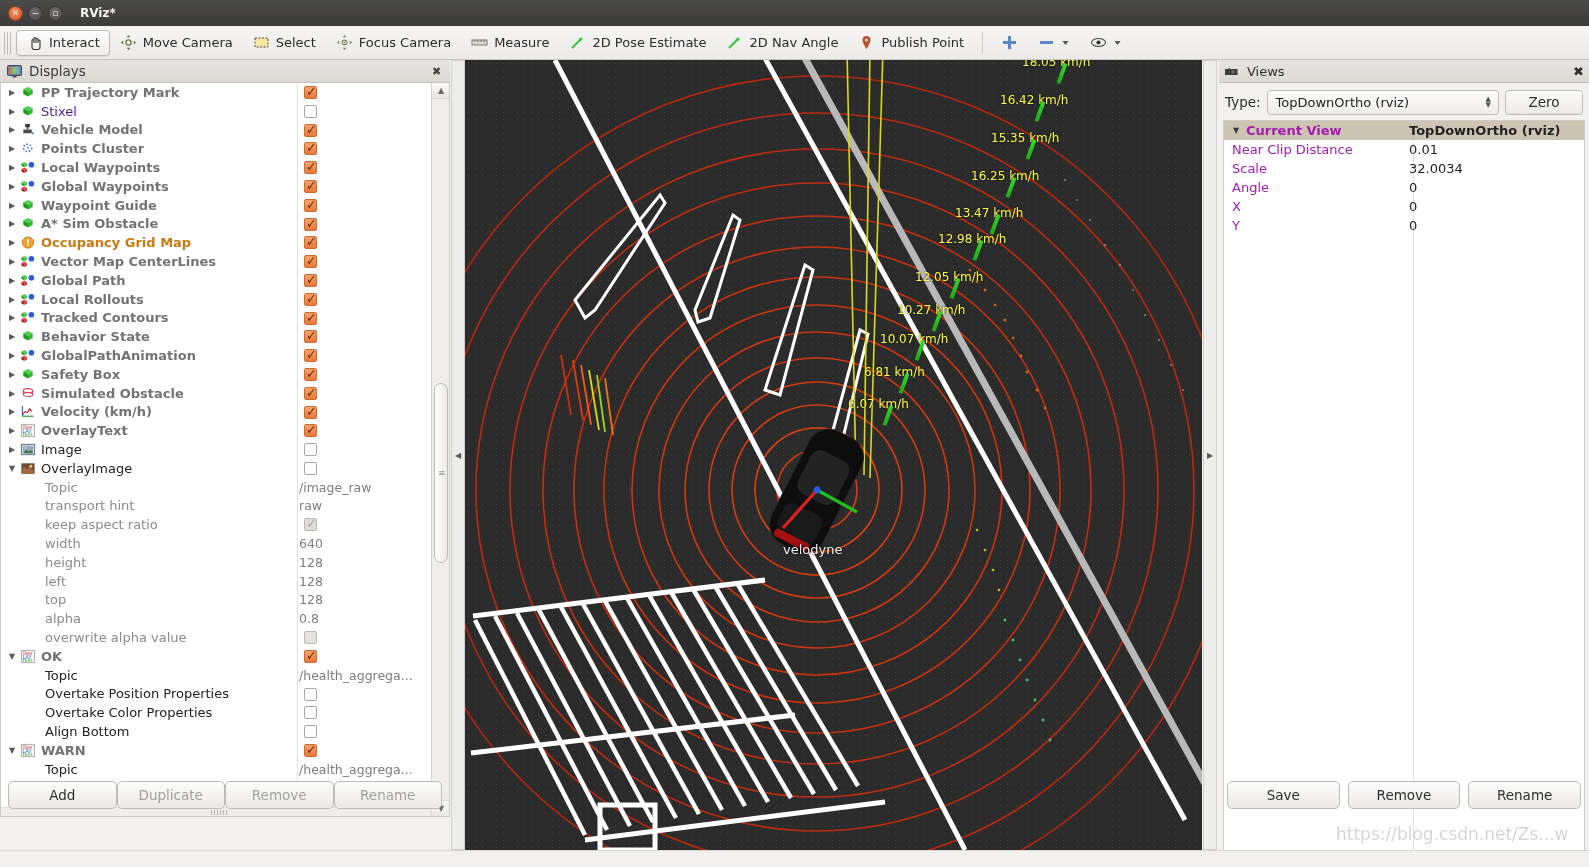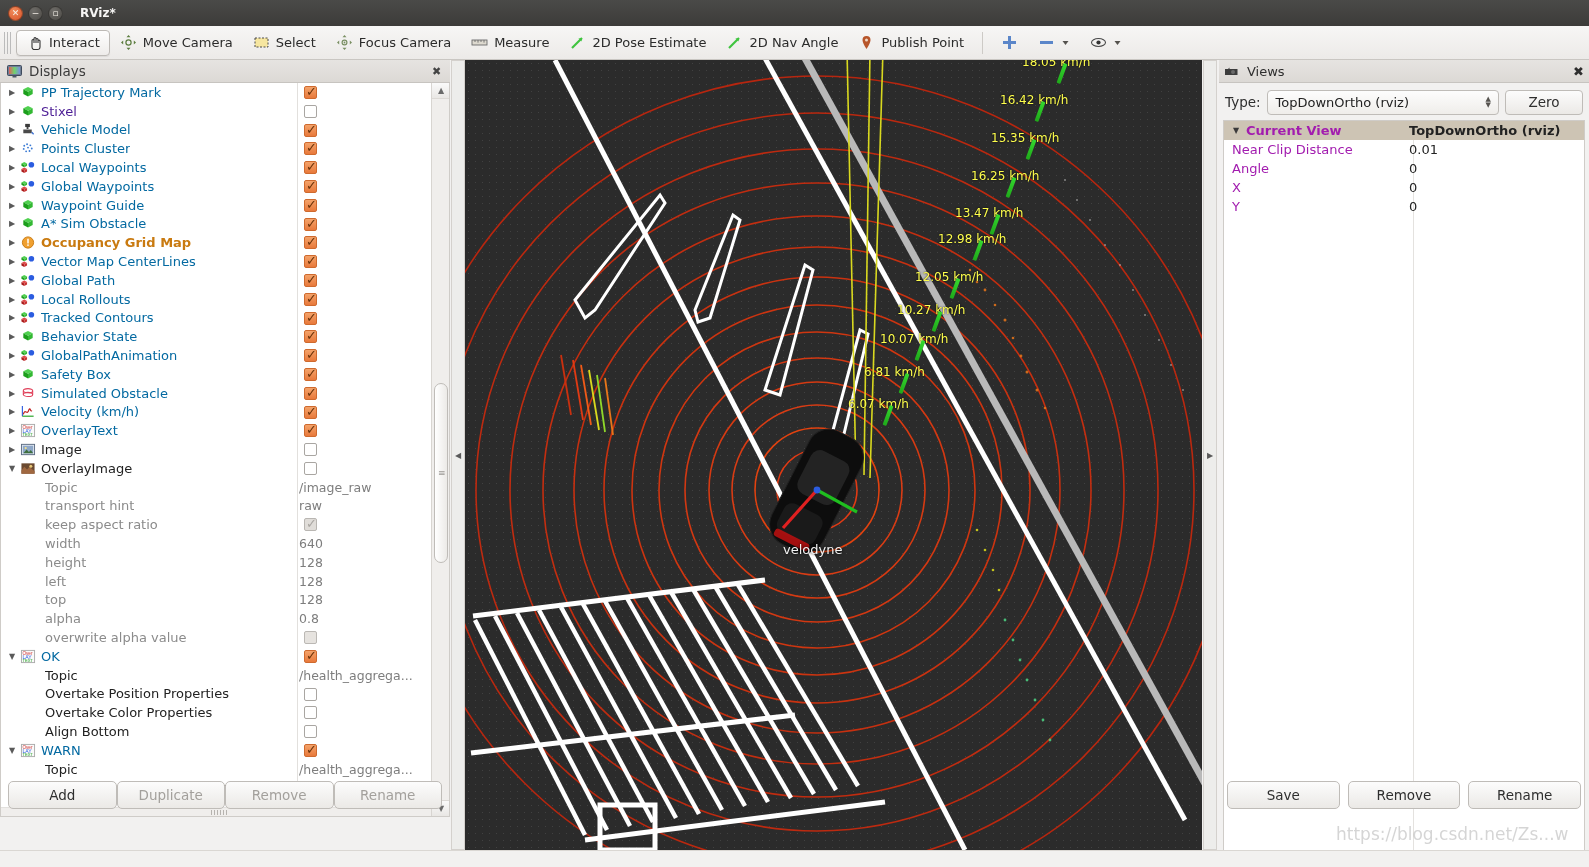--- a/index.html
+++ b/index.html
@@ -64,21 +64,21 @@
     position:absolute; left:0; top:23px; width:450px; height:734px;
     background:#ffffff; border:1px solid #cfccc8; border-top:none;
     overflow:hidden;
   }
   .tree { position:absolute; left:0; top:0; width:431px; }
   .row { display:flex; align-items:center; height:18.8px; padding-left:4px; position:relative; }
   .row .arrow { width:14px; text-align:center; font-size:8px; color:#5a5a5a; flex:0 0 14px; }
   .row .ricon { width:17px; height:15px; margin-right:5px; flex:0 0 17px;
                 display:flex; align-items:center; justify-content:center; }
   .row .label { font-size:13px; white-space:nowrap; overflow:hidden; }
-  .row .label.bluebold { color:#0369a1; font-weight:normal; }
+  .row .label.bluebold { color:#737373; font-weight:bold; }
   .row .label.blackbold { color:#4c1d95; }
   .row .label.orangebold { color:#c97a10; font-weight:bold; }
   .row .label.gray { color:#8b8b8b; }
   .row .label.dark { color:#222; }
   .row .val {
     position:absolute; left:298px; top:0; height:18.8px;
     display:flex; align-items:center; font-size:12.5px; color:#7d7d7d;
     white-space:nowrap; max-width:128px; overflow:hidden;
   }
   .vdiv { position:absolute; left:296px; top:0; width:1px; height:100%; background:#e2e0dd; }
@@ -968,20 +968,24 @@
         <span class="tri">▼</span>
         <span class="k">Current View</span>
         <span class="v">TopDownOrtho (rviz)</span>
       </div>
       <div id="pv-rows">
           <div class="pv-row">
             <span class="k sub">Near Clip Distance</span>
             <span class="v">0.01</span>
           </div>
           <div class="pv-row">
+            <span class="k sub">Scale</span>
+            <span class="v">32.0034</span>
+          </div>
+          <div class="pv-row">
             <span class="k sub">Angle</span>
             <span class="v">0</span>
           </div>
           <div class="pv-row">
             <span class="k sub">X</span>
             <span class="v">0</span>
           </div>
           <div class="pv-row">
             <span class="k sub">Y</span>
             <span class="v">0</span>

